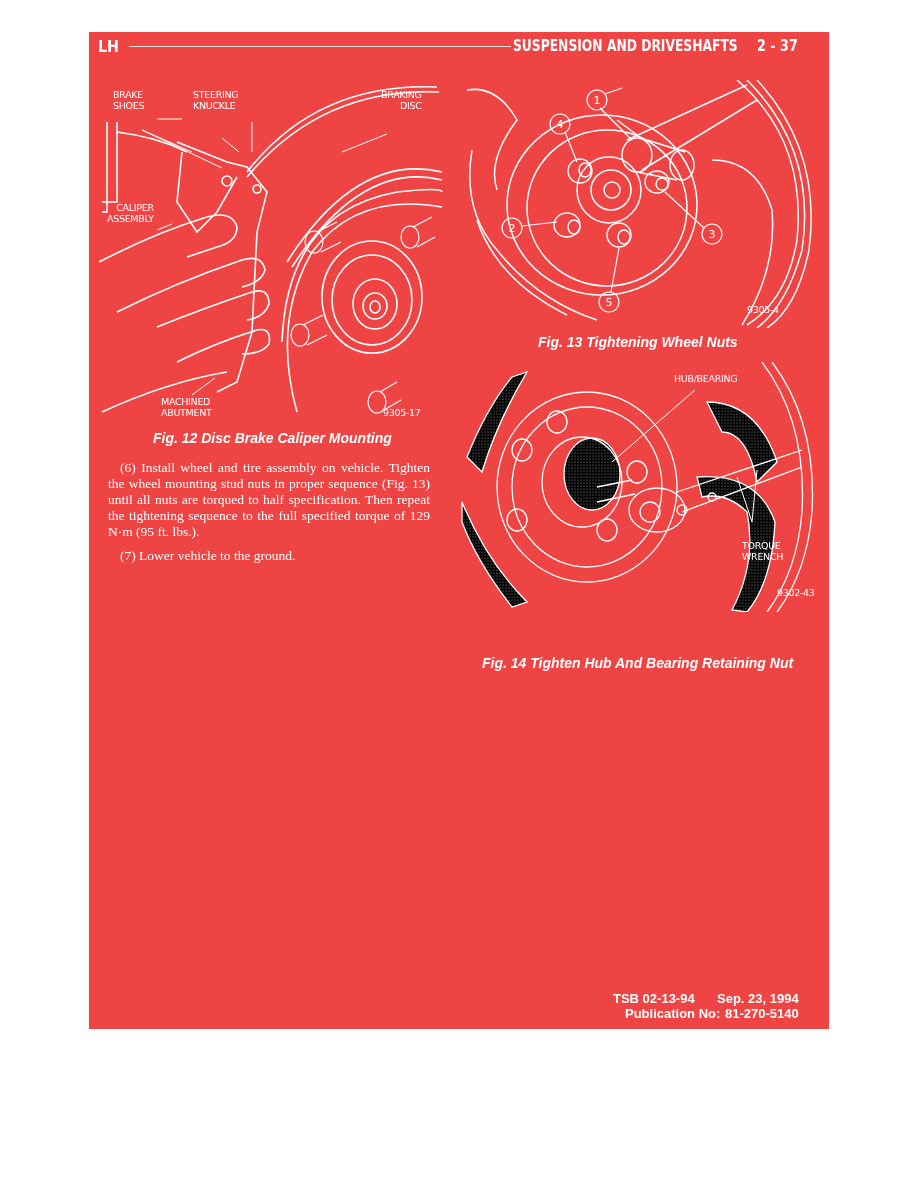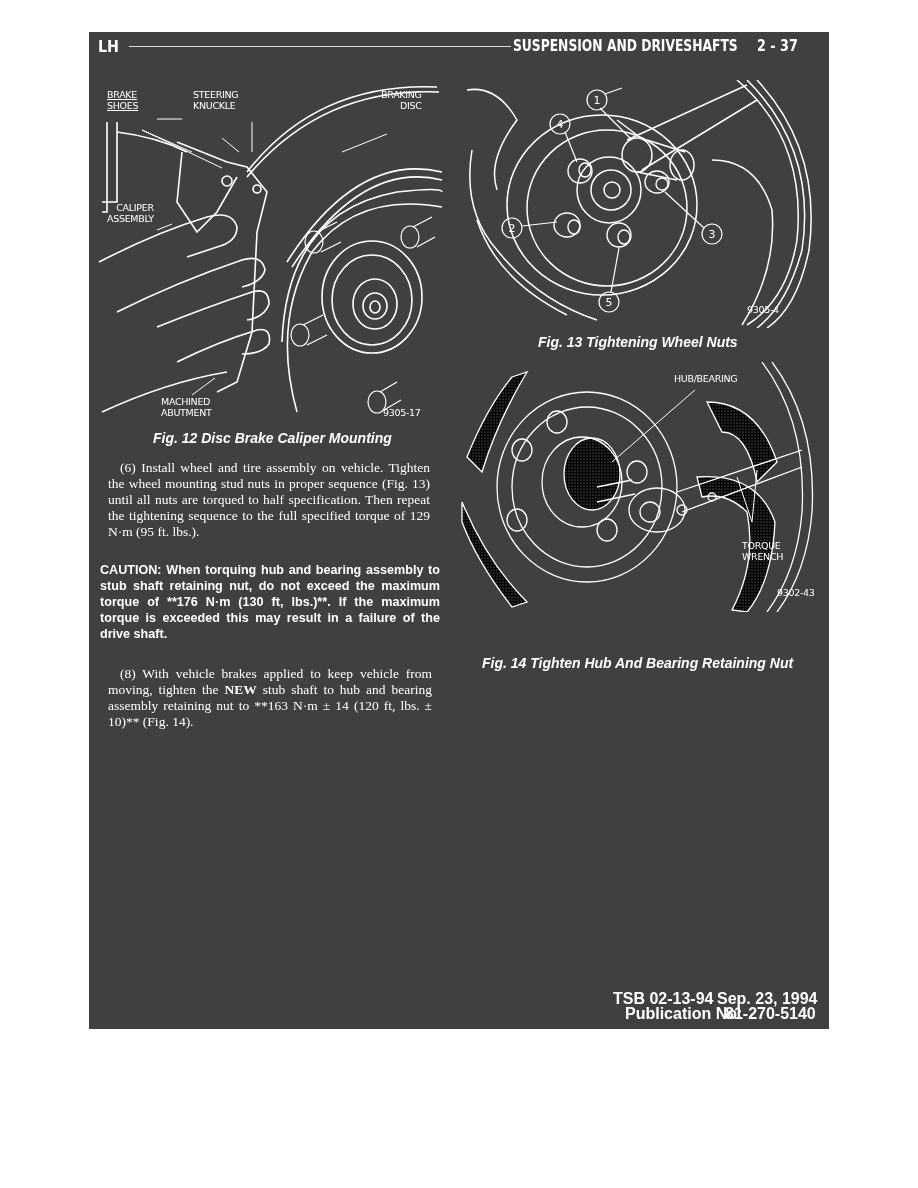--- a/index.html
+++ b/index.html
@@ -1,19 +1,19 @@
 <!DOCTYPE html>
 <html><head>
   <meta charset="utf-8">
   <style>
     html, body { margin: 0; padding: 0; background: #ffffff; }
     body { width: 918px; height: 1188px; position: relative; overflow: hidden; }
     .page {
       position: absolute; left: 89px; top: 32px; width: 740px; height: 997px;
-      background: #404040; color: #ffffff;
+      background: #ef4444; color: #ffffff;
     }
     .header {
       position: absolute; left: 0; top: 0; width: 740px; height: 30px;
       font-family: "DejaVu Sans", sans-serif; font-weight: bold;
     }
     .hdr-left { position: absolute; left: 9px; top: 6px; font-size: 15px; letter-spacing: 0px; transform: scaleX(0.95); transform-origin: left; }
     .hdr-rule { position: absolute; left: 40px; top: 14px; width: 382px; height: 1px; background: #dcdcdc; }
     .hdr-title { position: absolute; left: 424px; top: 5px; font-size: 15px; transform: scaleX(0.82); transform-origin: left; white-space: nowrap; }
     .hdr-page { position: absolute; left: 668px; top: 5px; font-size: 15px; transform: scaleX(0.85); transform-origin: left; white-space: nowrap; }
 
@@ -32,21 +32,21 @@
       line-height: 16px; color: #fff; text-align: justify;
     }
     .body-text p { margin: 8px; }
     .indent { text-indent: 12px; }
     .caution {
       position: absolute; font-family: "Liberation Sans", sans-serif; font-weight: bold;
       font-size: 12.6px; line-height: 16px; color: #fff; text-align: justify;
     }
     .footer {
       position: absolute; font-family: "Liberation Sans", sans-serif; font-weight: bold;
-      font-size: 16px; line-height: 15px; color: #fff; white-space: nowrap;
+      font-size: 13px; line-height: 15px; color: #fff; white-space: nowrap;
     }
     .footer span { display: inline-block; }
   </style>
 </head>
 <body>
 
 <div class="page">
 
   <div class="header">
     <span class="hdr-left">LH</span>
@@ -103,21 +103,21 @@
         <path d="M60 37 L85 37"></path>
         <path d="M45 48 L125 86"></path>
         <path d="M45 48 L95 70"></path>
         <path d="M125 56 L142 70"></path>
         <path d="M155 40 L155 70"></path>
         <path d="M290 52 L245 70"></path>
         <path d="M60 148 L75 142"></path>
         <path d="M95 313 L118 296"></path>
       </g>
     </svg>
-    <div class="fig-label" style="left:10px; top:7px;text-decoration:underline;">
+    <div class="fig-label" style="left:16px; top:7px;">
       <div>BRAKE</div>
       <div>SHOES</div>
     </div>
     <div class="fig-label" style="left:96px; top:7px;">
       <div>STEERING</div>
       <div>KNUCKLE</div>
     </div>
     <div class="fig-label" style="left:284px; top:7px; text-align:right;">
       <div>BRAKING</div>
       <div style="padding-left:10px;">DISC</div>
@@ -129,27 +129,24 @@
     <div class="fig-label" style="left:64px; top:314px;">
       <div>MACHINED</div>
       <div>ABUTMENT</div>
     </div>
     <div class="fig-label" style="left:286px; top:325px;">9305-17</div>
   </div>
   <div class="caption" style="left:64px; top:398px;">Fig. 12 Disc Brake Caliper Mounting</div>
 
   <div class="body-text" style="left:11px; top:420px; width:338px;">
     <p class="indent">(6) Install wheel and tire assembly on vehicle. Tighten the wheel mounting stud nuts in proper sequence (Fig. 13) until all nuts are torqued to half specification. Then repeat the tightening sequence to the full specified torque of 129 N·m (95 ft. lbs.).</p>
-  </div>
-
-  <div class="caution" style="left:11px; top:530px; width:340px;">CAUTION: When torquing hub and bearing assembly to stub shaft retaining nut, do not exceed the maximum torque of **176 N·m (130 ft, lbs.)**. If the maximum torque is exceeded this may result in a failure of the drive shaft.</div>
-
-  <div class="body-text" style="left:11px; top:626px; width:340px;">
-    <p class="indent"><span>(8) With vehicle brakes applied to keep vehicle from moving, tighten the </span><b>NEW</b><span> stub shaft to hub and bearing assembly retaining nut to **163 N·m ± 14 (120 ft, lbs. ± 10)** (Fig. 14).</span></p>
-  </div>
+    <p class="indent">(7) Lower vehicle to the ground.</p>
+  </div>
+
+
 
   <div class="fig" style="left:368px; top:48px; width:370px; height:248px;">
     <svg width="370" height="248" viewBox="0 0 370 248">
       <g fill="none" stroke="#fff" stroke-width="1.5">
 
         <path d="M10 10 Q40 5 60 40 Q30 80 40 110"></path>
         <path d="M15 70 Q5 130 40 170 Q80 220 140 240"></path>
         <path d="M20 140 Q40 200 110 235"></path>
         <path d="M280 0 Q350 60 340 160 Q330 220 290 245"></path>
         <path d="M290 0 Q360 70 345 170 Q330 225 300 248"></path>

